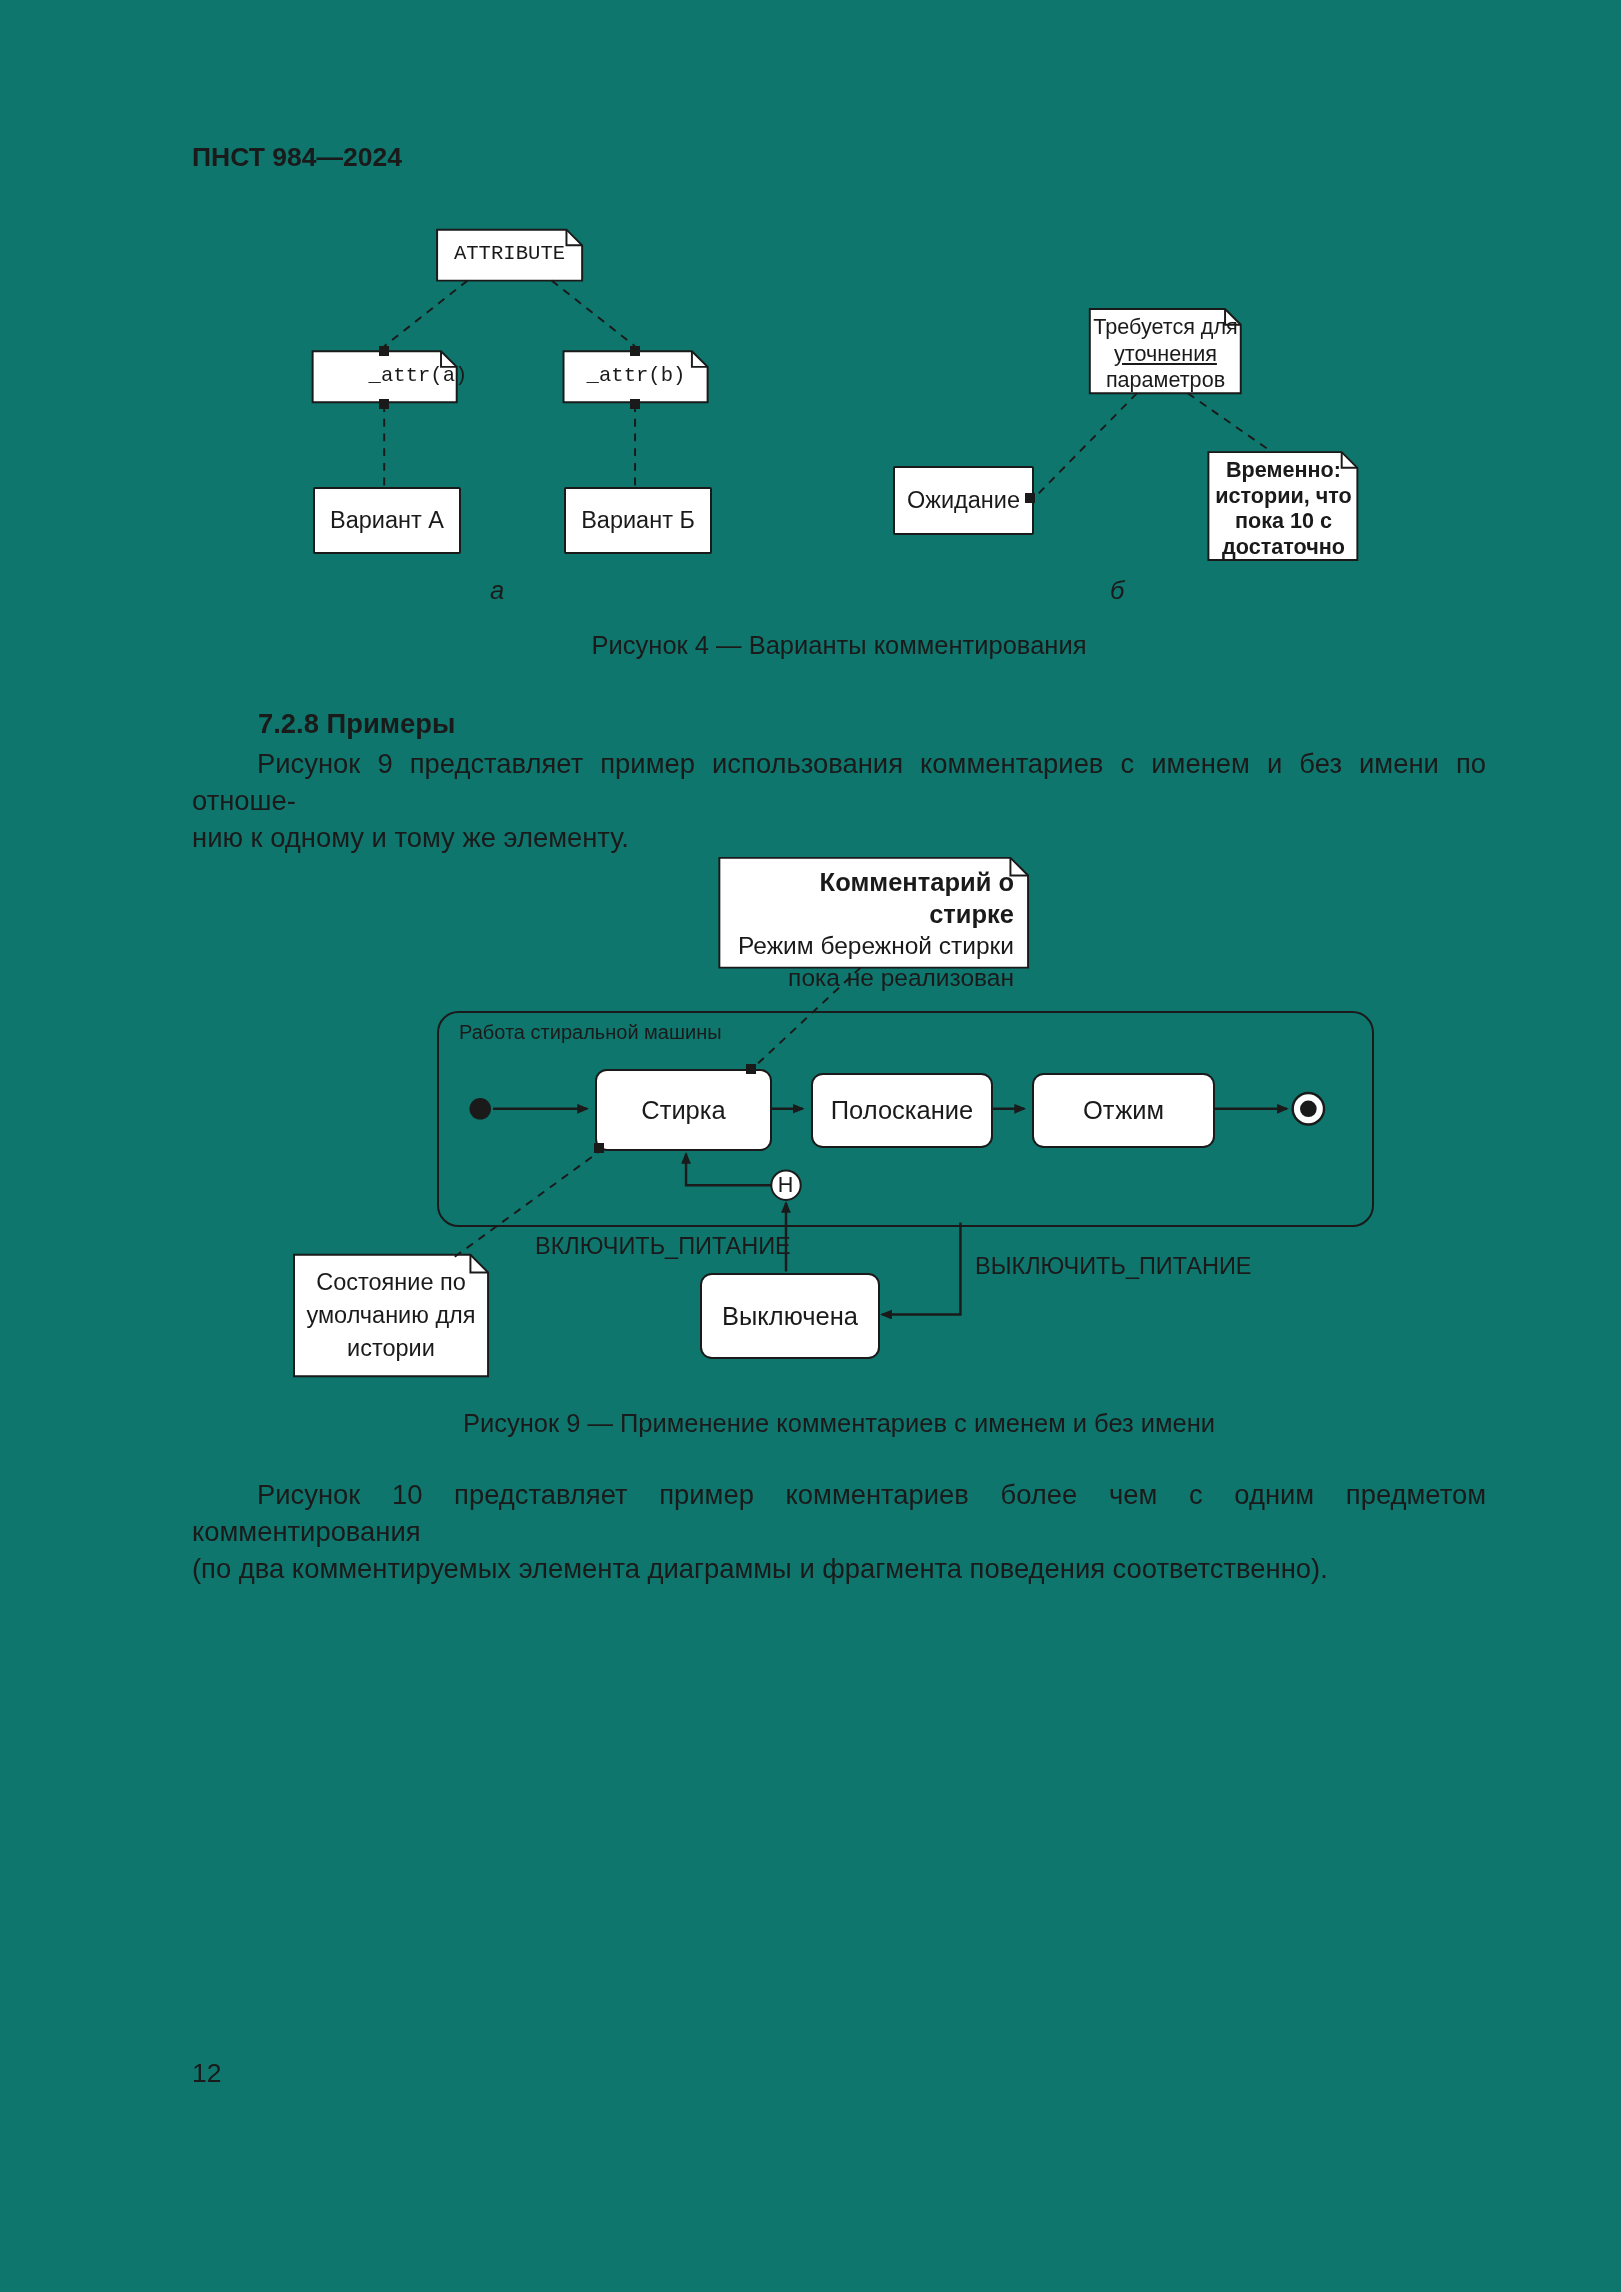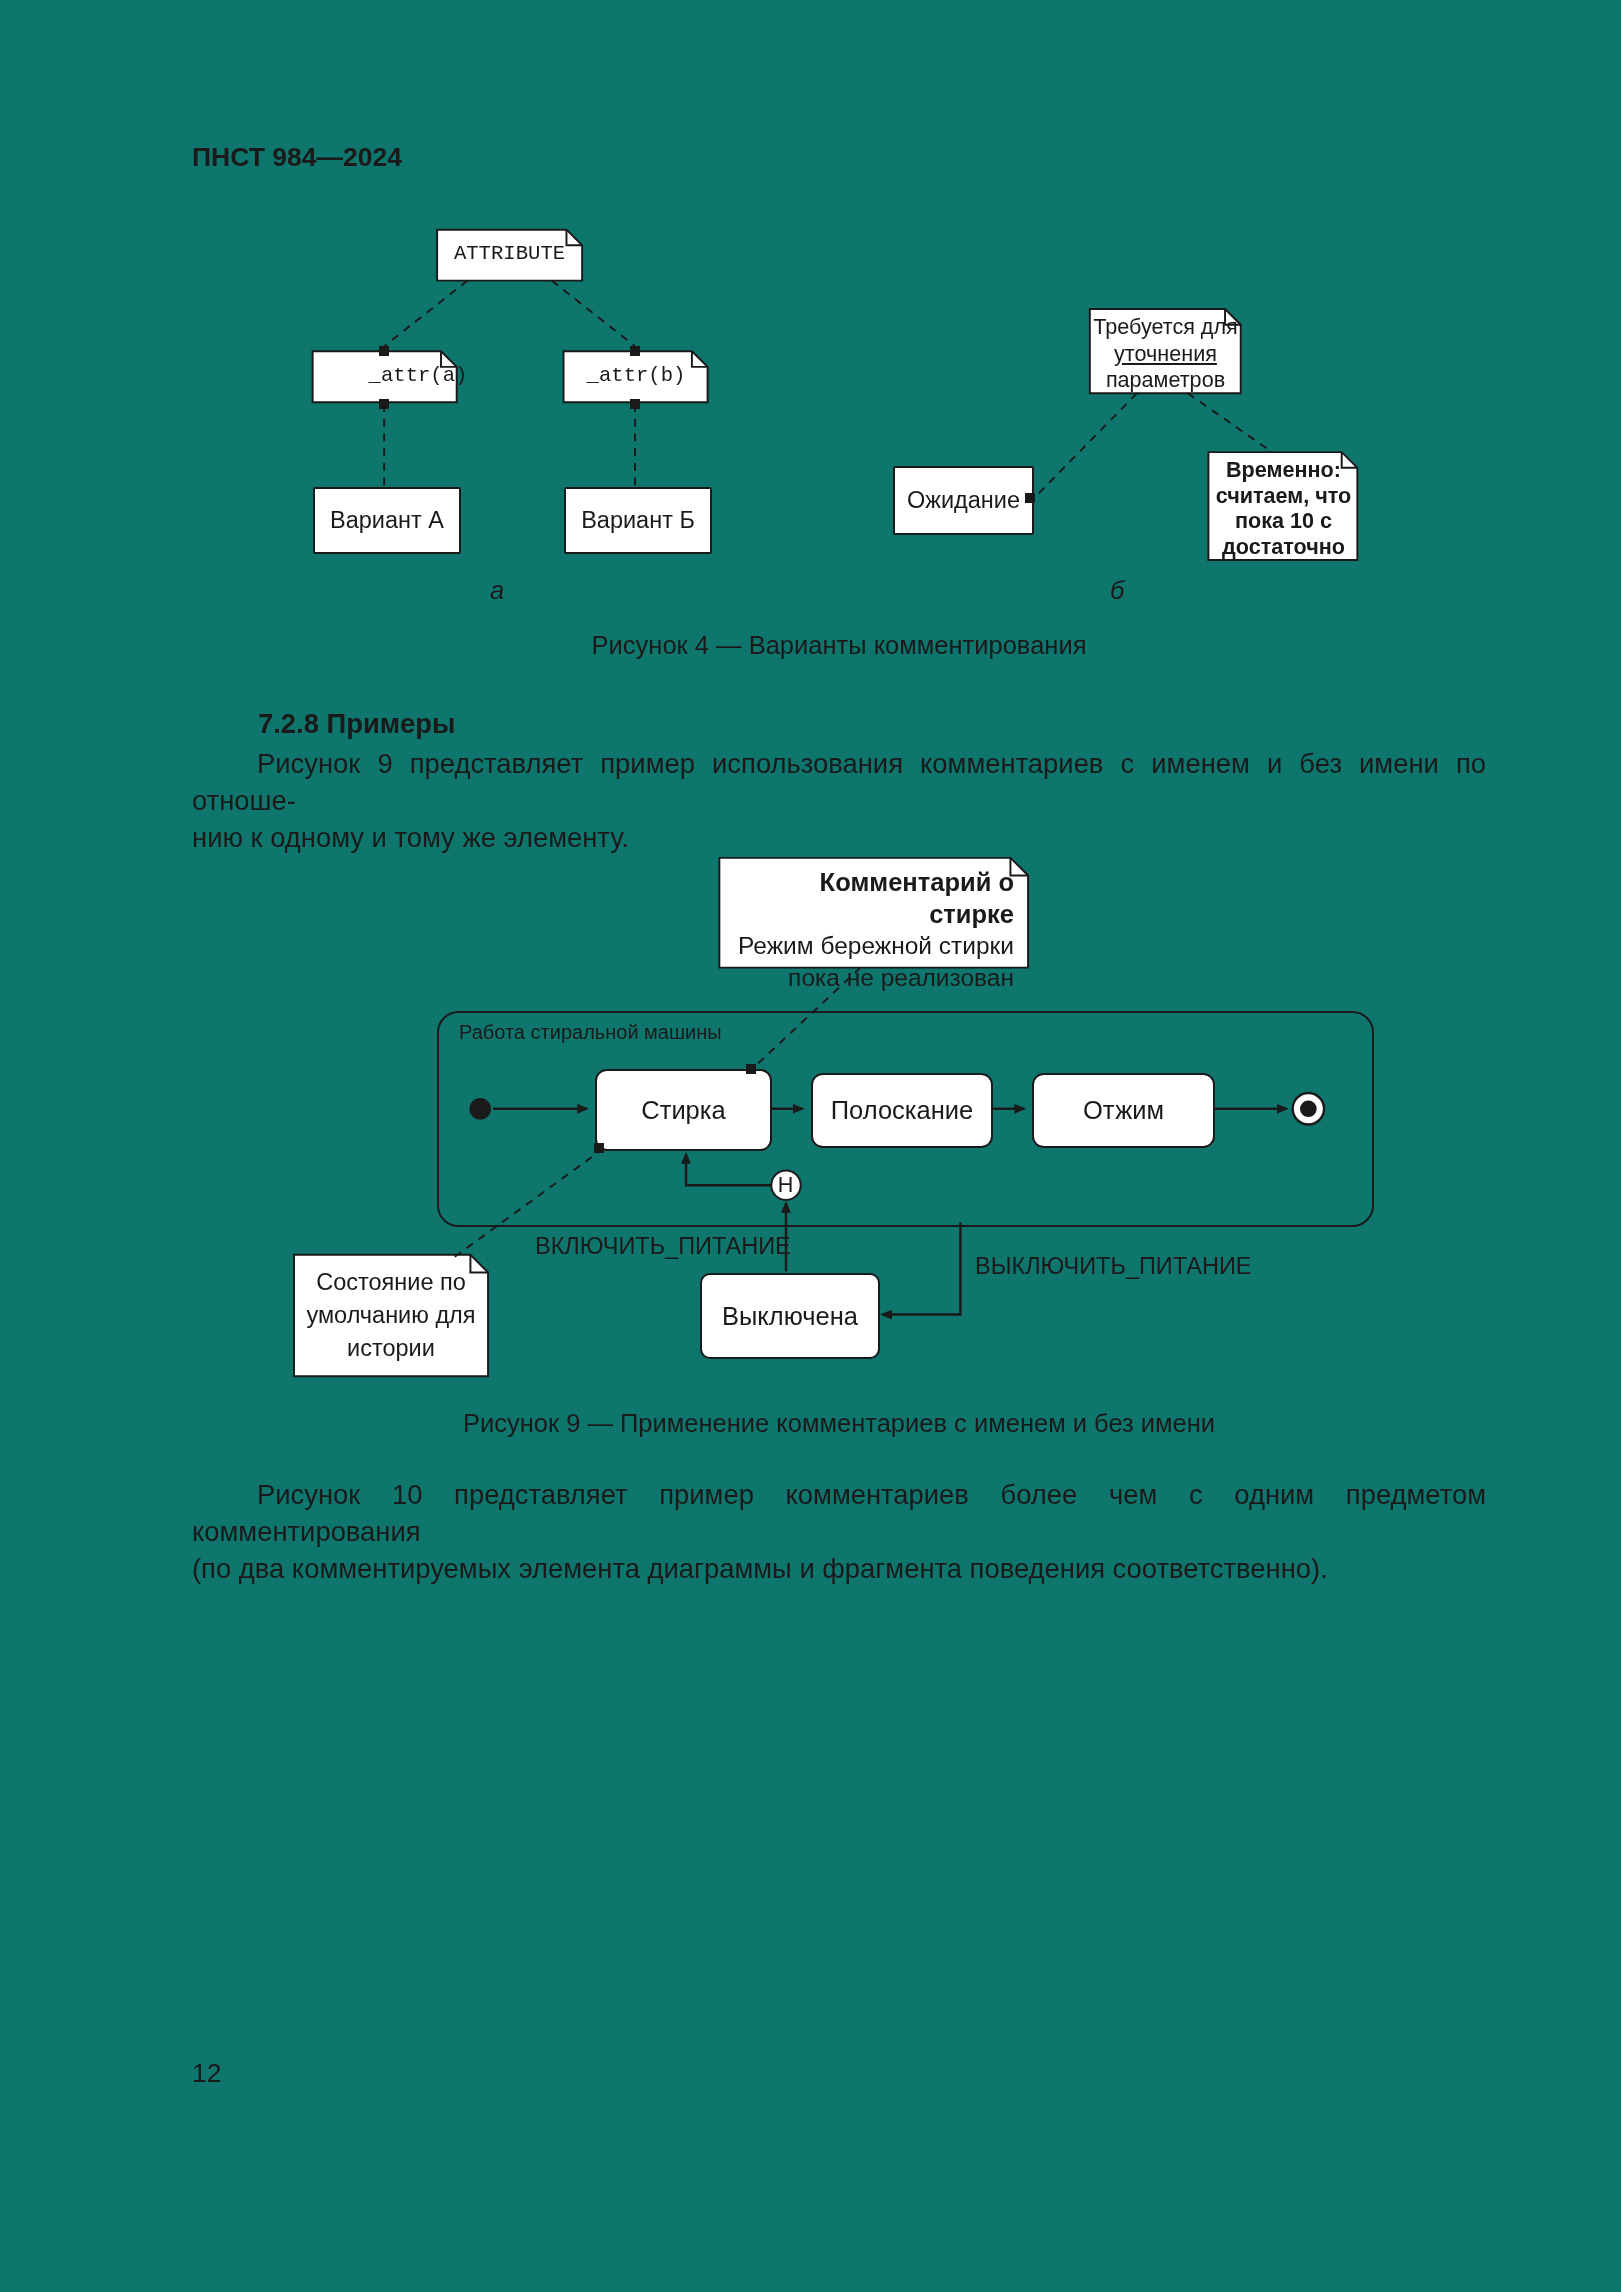--- a/index.html
+++ b/index.html
@@ -120,21 +120,21 @@
   <div class="note-text" style="left:1090px; top:314px; width:151px;">
     <div>Требуется для</div>
     <div class="u">уточнения</div>
     <div>параметров</div>
   </div>
 
   <div class="box" style="left:893px; top:466px; width:137px; height:65px;">Ожидание</div>
 
   <div class="note-text" style="left:1209px; top:457px; width:149px; line-height:25.5px;font-weight:bold;">
     <div>Временно:</div>
-    <div>считаем, что</div>
+    <div>истории, что</div>
     <div>пока 10 с</div>
     <div>достаточно</div>
   </div>
 
   <div class="anchor-sq" style="left:379px; top:346px;"></div>
   <div class="anchor-sq" style="left:630px; top:346px;"></div>
   <div class="anchor-sq" style="left:379px; top:399px;"></div>
   <div class="anchor-sq" style="left:630px; top:399px;"></div>
   <div class="anchor-sq" style="left:1025px; top:493px;"></div>
 
@@ -158,21 +158,21 @@
 
   <div class="box state" style="left:595px; top:1069px; width:173px; height:78px;">Стирка</div>
   <div class="box state" style="left:811px; top:1073px; width:178px; height:71px;">Полоскание</div>
   <div class="box state" style="left:1032px; top:1073px; width:179px; height:71px;">Отжим</div>
 
   <div class="abs" style="left:771px; top:1170px; width:29px; height:29px; display:flex; align-items:center; justify-content:center; font-size:21.6px;">H</div>
 
   <div class="trans-label" style="left:535px; top:1233px;">ВКЛЮЧИТЬ_ПИТАНИЕ</div>
   <div class="trans-label" style="left:975px; top:1253px;">ВЫКЛЮЧИТЬ_ПИТАНИЕ</div>
 
-  <div class="box state" style="left:700px; top:1273px; width:176px; height:82px;border-radius:10px;">Выключена</div>
+  <div class="box state" style="left:700px; top:1273px; width:176px; height:82px;">Выключена</div>
 
   <div class="note-text" style="left:294px; top:1266px; width:194px; font-size:23.5px; line-height:33px;">
     <div>Состояние по</div>
     <div>умолчанию для</div>
     <div>истории</div>
   </div>
 
   <div class="anchor-sq" style="left:746px; top:1064px;"></div>
   <div class="anchor-sq" style="left:594px; top:1143px;"></div>
 

